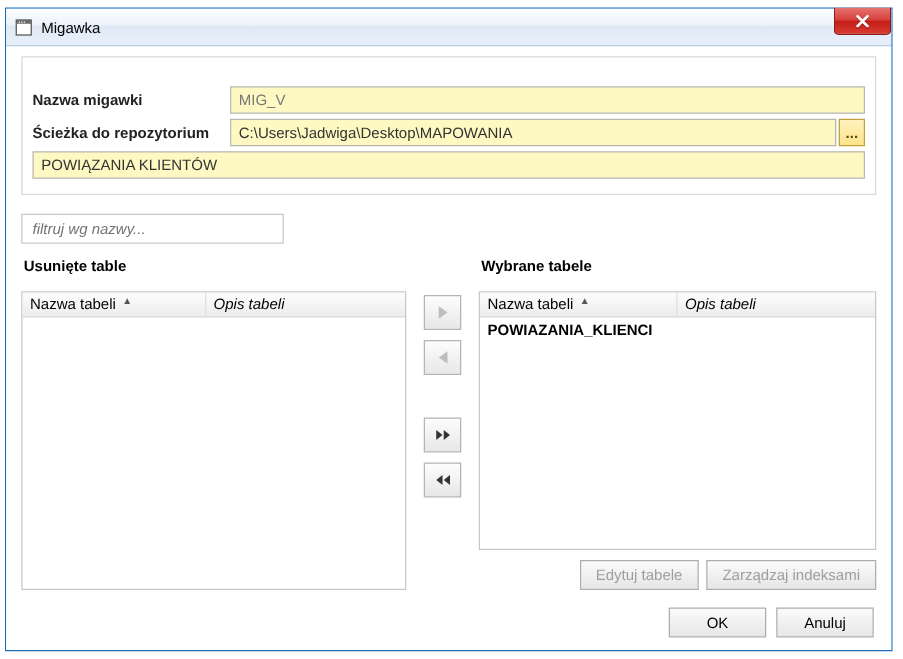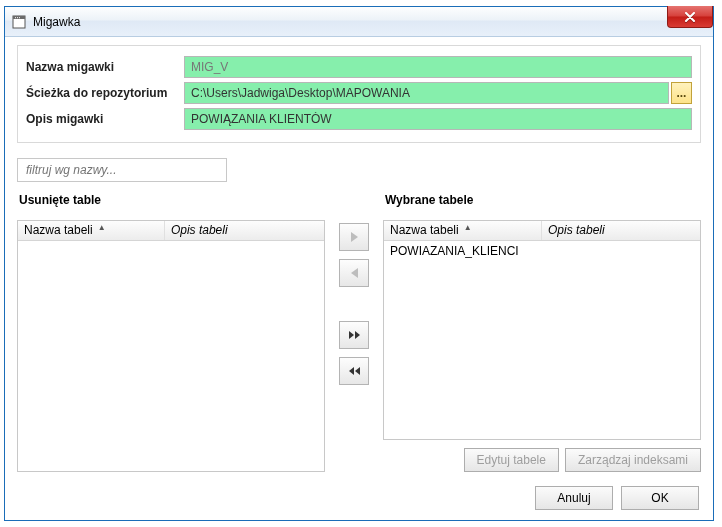--- a/index.html
+++ b/index.html
@@ -62,42 +62,42 @@
   
   .client {
     flex:1;
     background:#fff;
     padding: 8px 12px 10px 12px;
     display:flex;
     flex-direction:column;
   }
   .form-box {
     border: 1px solid #d9d9d9;
-    padding: 6px 8px 8px 8px;
+    padding: 19px 8px 8px 8px;
   }
   .form-row {
     display:flex;
     align-items:center;
     margin: 4px 0;
   }
   .form-row .lbl {
     width: 158px;
     font-weight: 700;
     color:#222;
   }
   .form-row .field {
     flex:1;
     display:flex;
     align-items:center;
   }
   .tinput, .toutput {
     width:100%;
     height:22px;
     border:1px solid #b7b7b7;
-    background:#86efac;
+    background:#fef9c3;
     padding: 2px 6px;
     font: inherit;
     color:#333;
   }
   .ro { color:#777; }
   .browse-btn {
     width:22px; height:22px;
     margin-left:2px;
     border:1px solid #c2a23a;
     background: linear-gradient(to bottom,#fff2bd,#fde38a);
@@ -164,21 +164,21 @@
   .gh-cell {
     padding:2px 6px;
     border-right:1px solid #e0e0e0;
     display:flex;align-items:flex-start;
     gap:5px;
     overflow:hidden;
     white-space:nowrap;
   }
   .gh-cell:last-child { border-right:none;font-style:italic; }
   .sort-ind { font-size:8px; color:#555; }
-  .grid-body { flex:1; overflow:auto; }
+  .grid-body { flex:1; overflow:auto;font-weight:bold; }
   .grow { display:flex; height:20px; align-items:center; }
   .gcell { padding:2px 6px; overflow:hidden; white-space:nowrap; }
   .shuttle {
     width:58px;
     display:flex;
     flex-direction:column;
     align-items:center;
     padding-top:34px;
     gap:8px;
   }
@@ -254,21 +254,20 @@
         </div>
       </div>
       <div class="form-row">
         <div class="lbl">Ścieżka do repozytorium</div>
         <div class="field">
           <input class="tinput" value="C:\Users\Jadwiga\Desktop\MAPOWANIA" style="">
           <div class="browse-btn">...</div>
         </div>
       </div>
       <div class="form-row">
-        <div class="lbl">Opis migawki</div>
         <div class="field">
           <input class="tinput" value="POWIĄZANIA KLIENTÓW" style="">
         </div>
       </div>
     </div>
 
     <div class="midrow">
       <input class="filter-input" placeholder="filtruj wg nazwy..." style="">
     </div>
 
@@ -333,19 +332,19 @@
         </div>
         <div class="under-grid">
           <button class="btn disabled">Edytuj tabele</button>
           <button class="btn disabled">Zarządzaj indeksami</button>
         </div>
       </div>
 
     </div>
 
     <div class="dialog-buttons">
+      <button class="btn">OK</button>
       <button class="btn">Anuluj</button>
-      <button class="btn">OK</button>
     </div>
 
   </div>
 </div>
 <div class="shadow"></div>
 
 </body></html>

